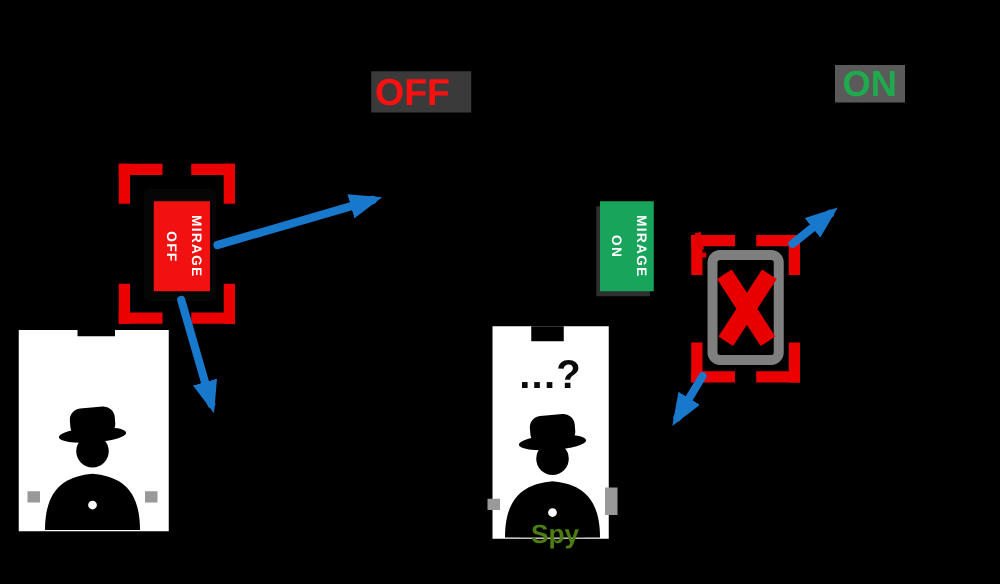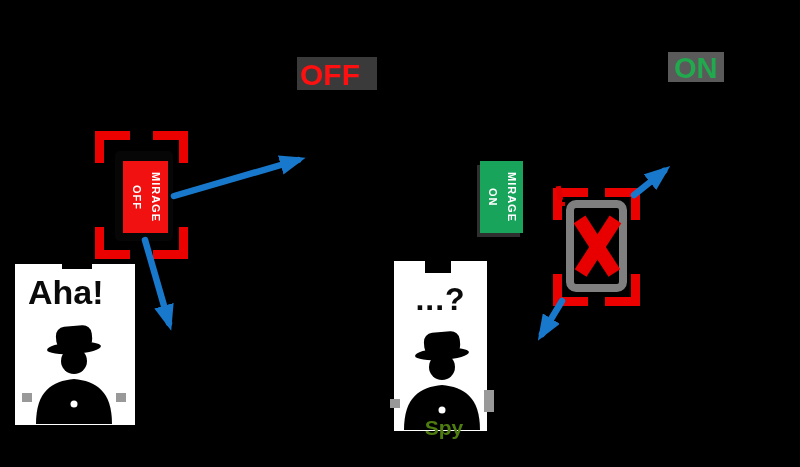--- a/index.html
+++ b/index.html
@@ -75,21 +75,20 @@
   <div class="abs phone-dark"></div>
 
   <div class="abs tag tag-off">
     <div class="vtext">
       <span>MIRAGE</span>
       <span>OFF</span>
     </div>
   </div>
 
   <div class="bubble bubble-left">
-    <div class="speech speech-left">Aha!</div>
     <svg class="abs" style="left:7px;top:57px;" width="104" height="104" viewBox="0 0 104 104">
       <rect x="0" y="72" width="10" height="9" fill="#999"></rect>
       <rect x="94" y="72" width="10" height="9" fill="#999"></rect>
       <rect x="26" y="98" width="52" height="5" fill="#999"></rect>
       <path d="M14,103 C14,70 30,60 52,58 C74,60 90,70 90,103 Z" fill="#000"></path>
       <ellipse cx="52" cy="27" rx="27" ry="6" fill="#000" transform="rotate(-4 52 27)"></ellipse>
       <rect x="34" y="5" width="36" height="23" rx="9" fill="#000" transform="rotate(-5 52 16)"></rect>
       <circle cx="52" cy="40" r="13" fill="#000"></circle>
       <path d="M30,68 L74,68 L80,102 L24,102 Z" fill="#000"></path>
       <circle cx="52" cy="83" r="3.5" fill="#fff"></circle>

